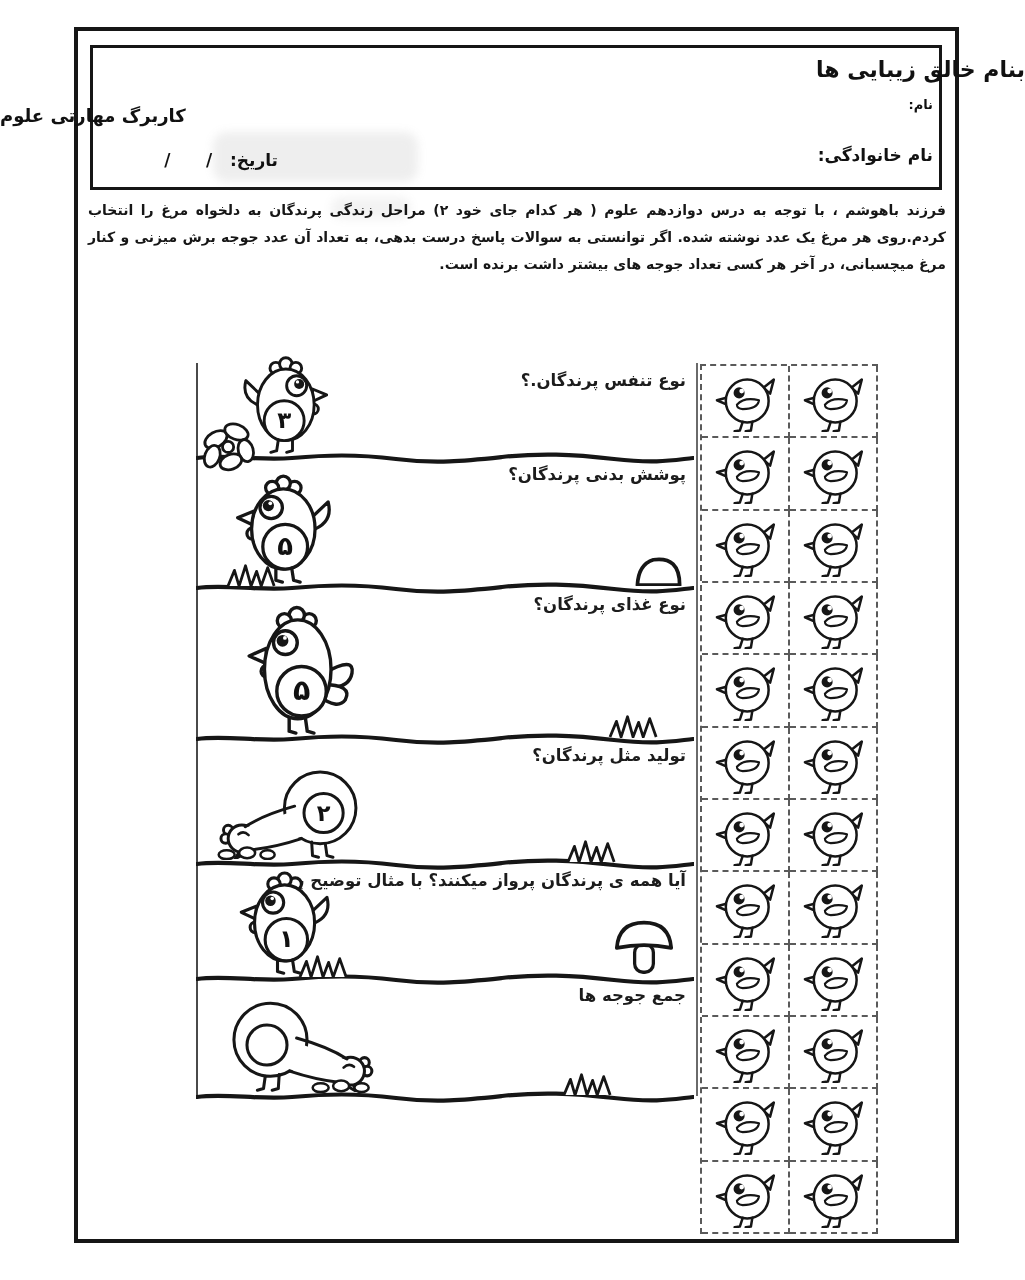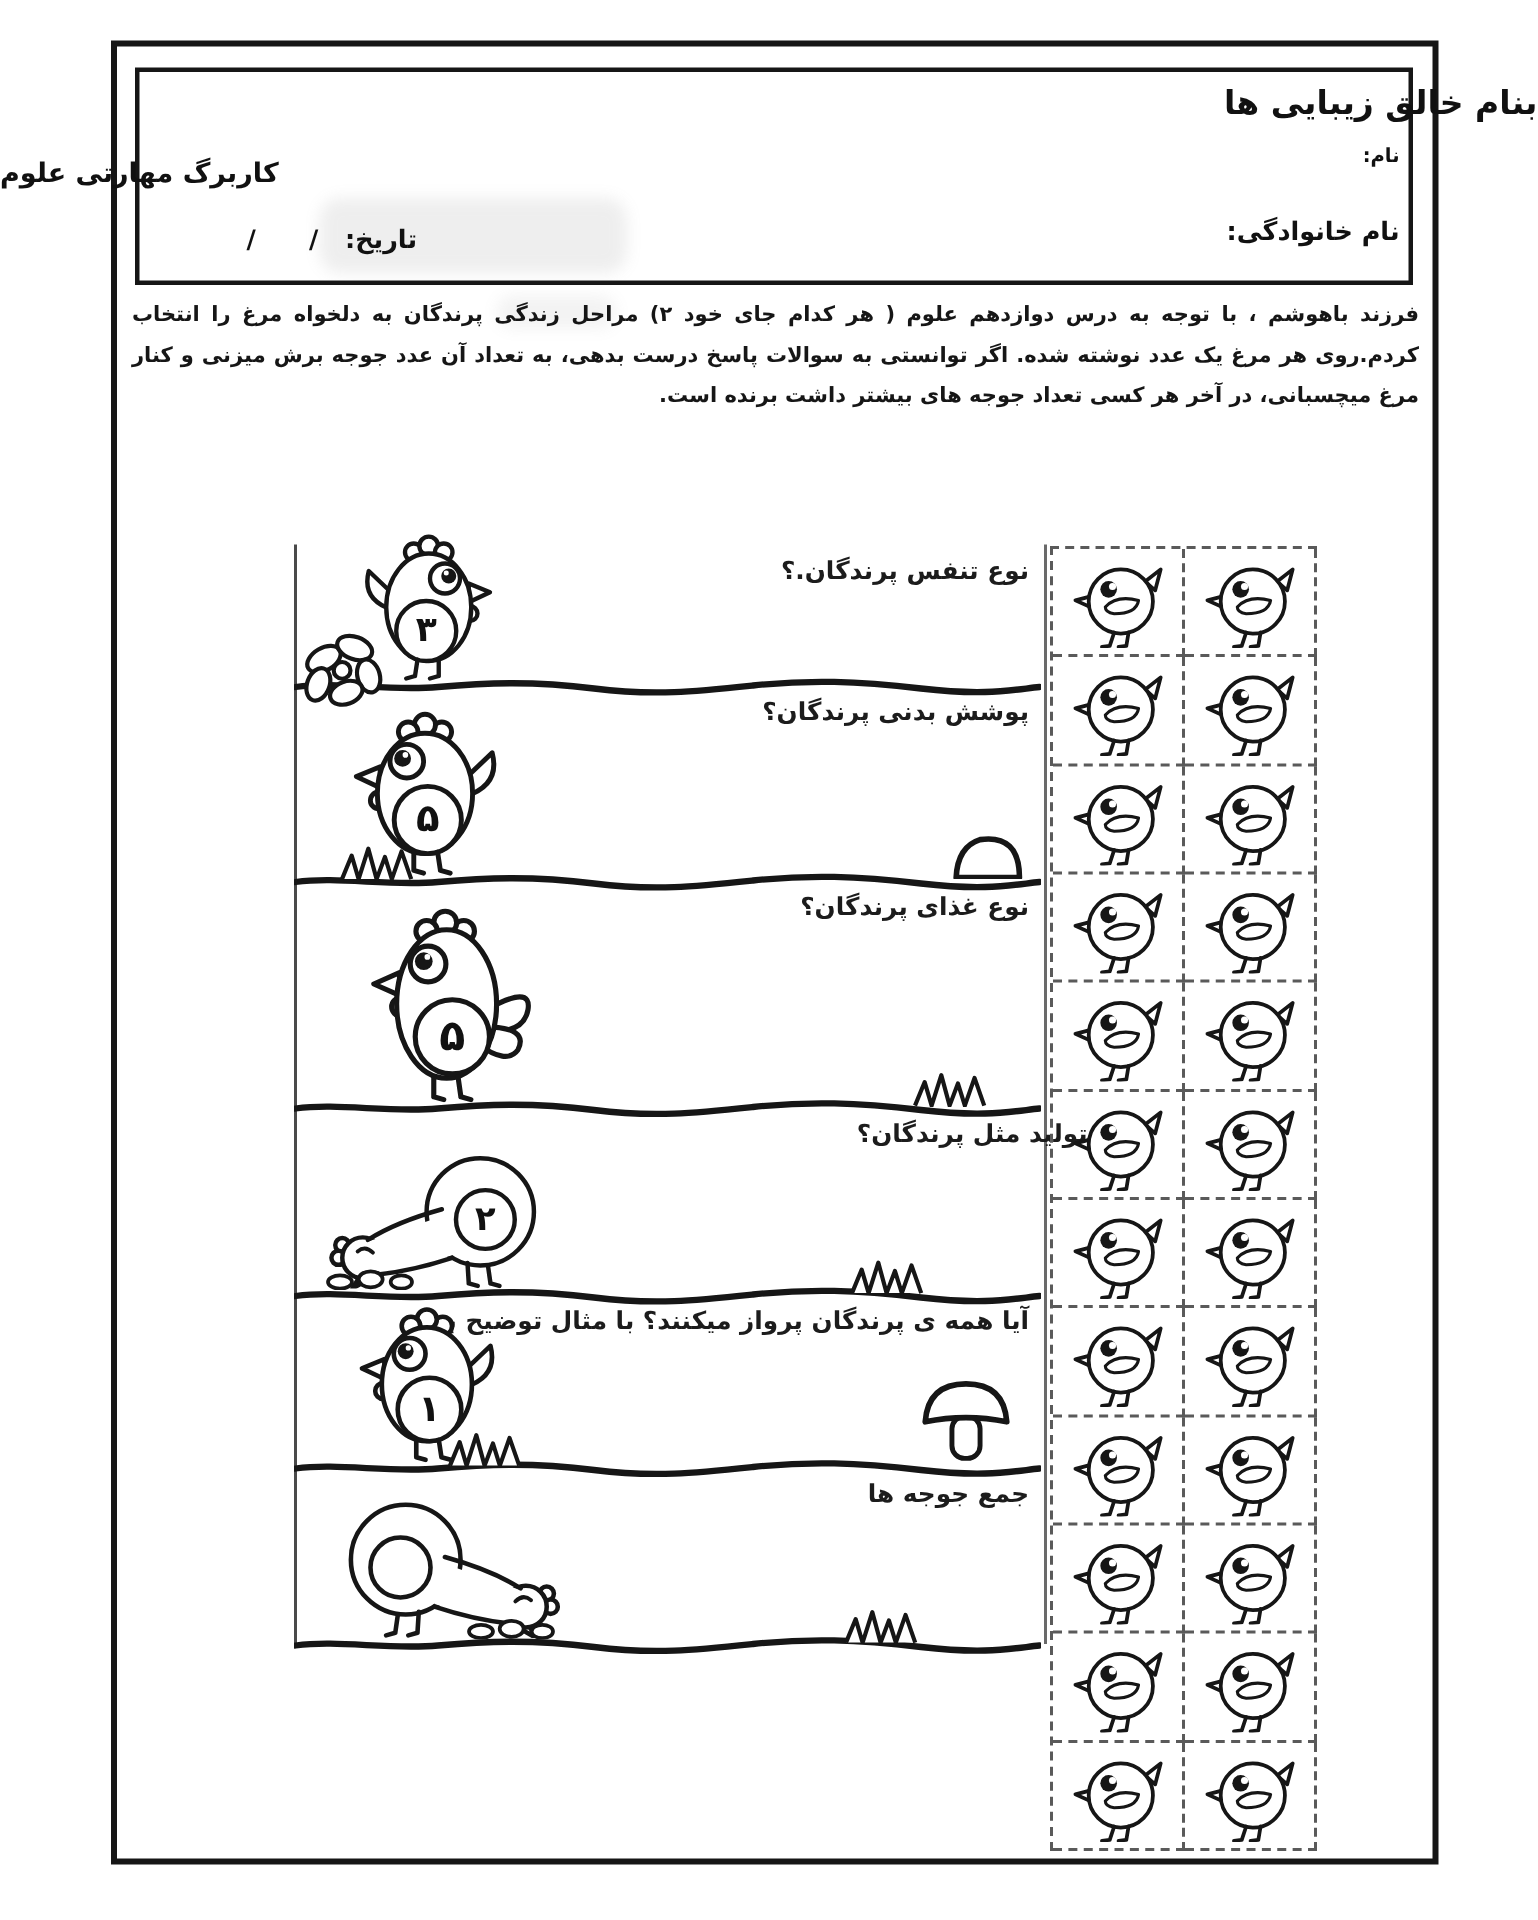--- a/index.html
+++ b/index.html
@@ -199,21 +199,21 @@
         </svg>
         <div class="hen-num" style="left: 62.8138px; top: 69.4759px; width: 49.4897px; height: 49.4897px; font-size: 28.4566px;">۵</div>
       </div>
       <svg class="deco" style="left: 408px; bottom: 0px; width: 56px; height: 24px;">
         <use href="#sym-grass"></use>
       </svg>
       <svg class="sep" viewBox="0 0 498 16" preserveAspectRatio="none">
         <path d="M1,9 C30,5 62,12 96,9 S160,5 200,10 S268,12 306,8 S375,5 418,10 S478,11 497,9" fill="none" stroke="#161616" stroke-width="4.2" stroke-linecap="round"></path>
       </svg>
     </div>
-    <div class="w-row" style="height: 125px; padding-left: 39px;">
+    <div class="w-row" style="height: 125px;">
       <span class="row-q">تولید مثل پرندگان؟</span>
       <div class="hen-wrap" style="left: 14px; bottom: 4px; width: 157.593px; height: 92px;">
         <svg viewBox="0 0 185 108" class="hen-art flip">
           <use href="#sym-peck"></use>
         </svg>
         <div class="hen-num" style="left: 92px; top: 26.4074px; width: 39.1852px; height: 39.1852px; font-size: 22.5315px;">۲</div>
       </div>
       <svg class="deco" style="left: 18px; bottom: 3px; width: 64px; height: 16px;">
         <use href="#sym-pebbles"></use>
       </svg>

